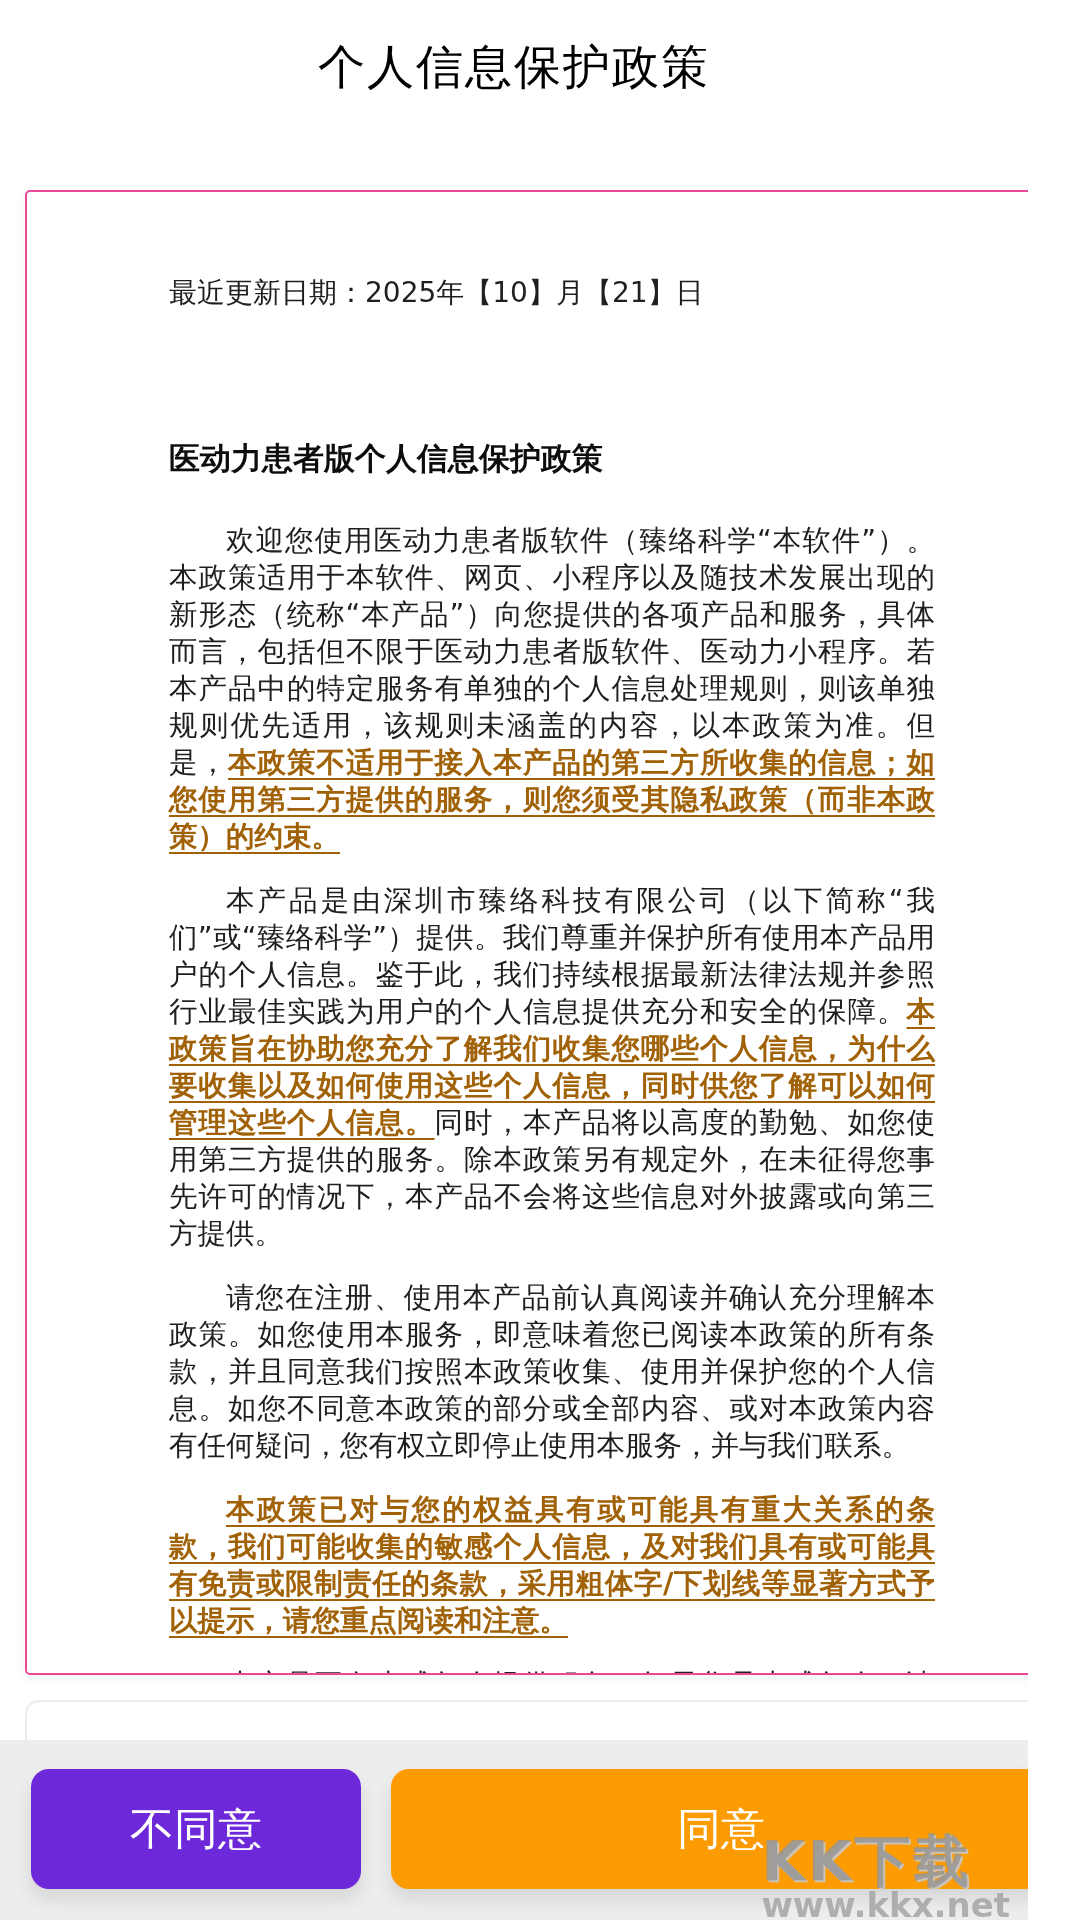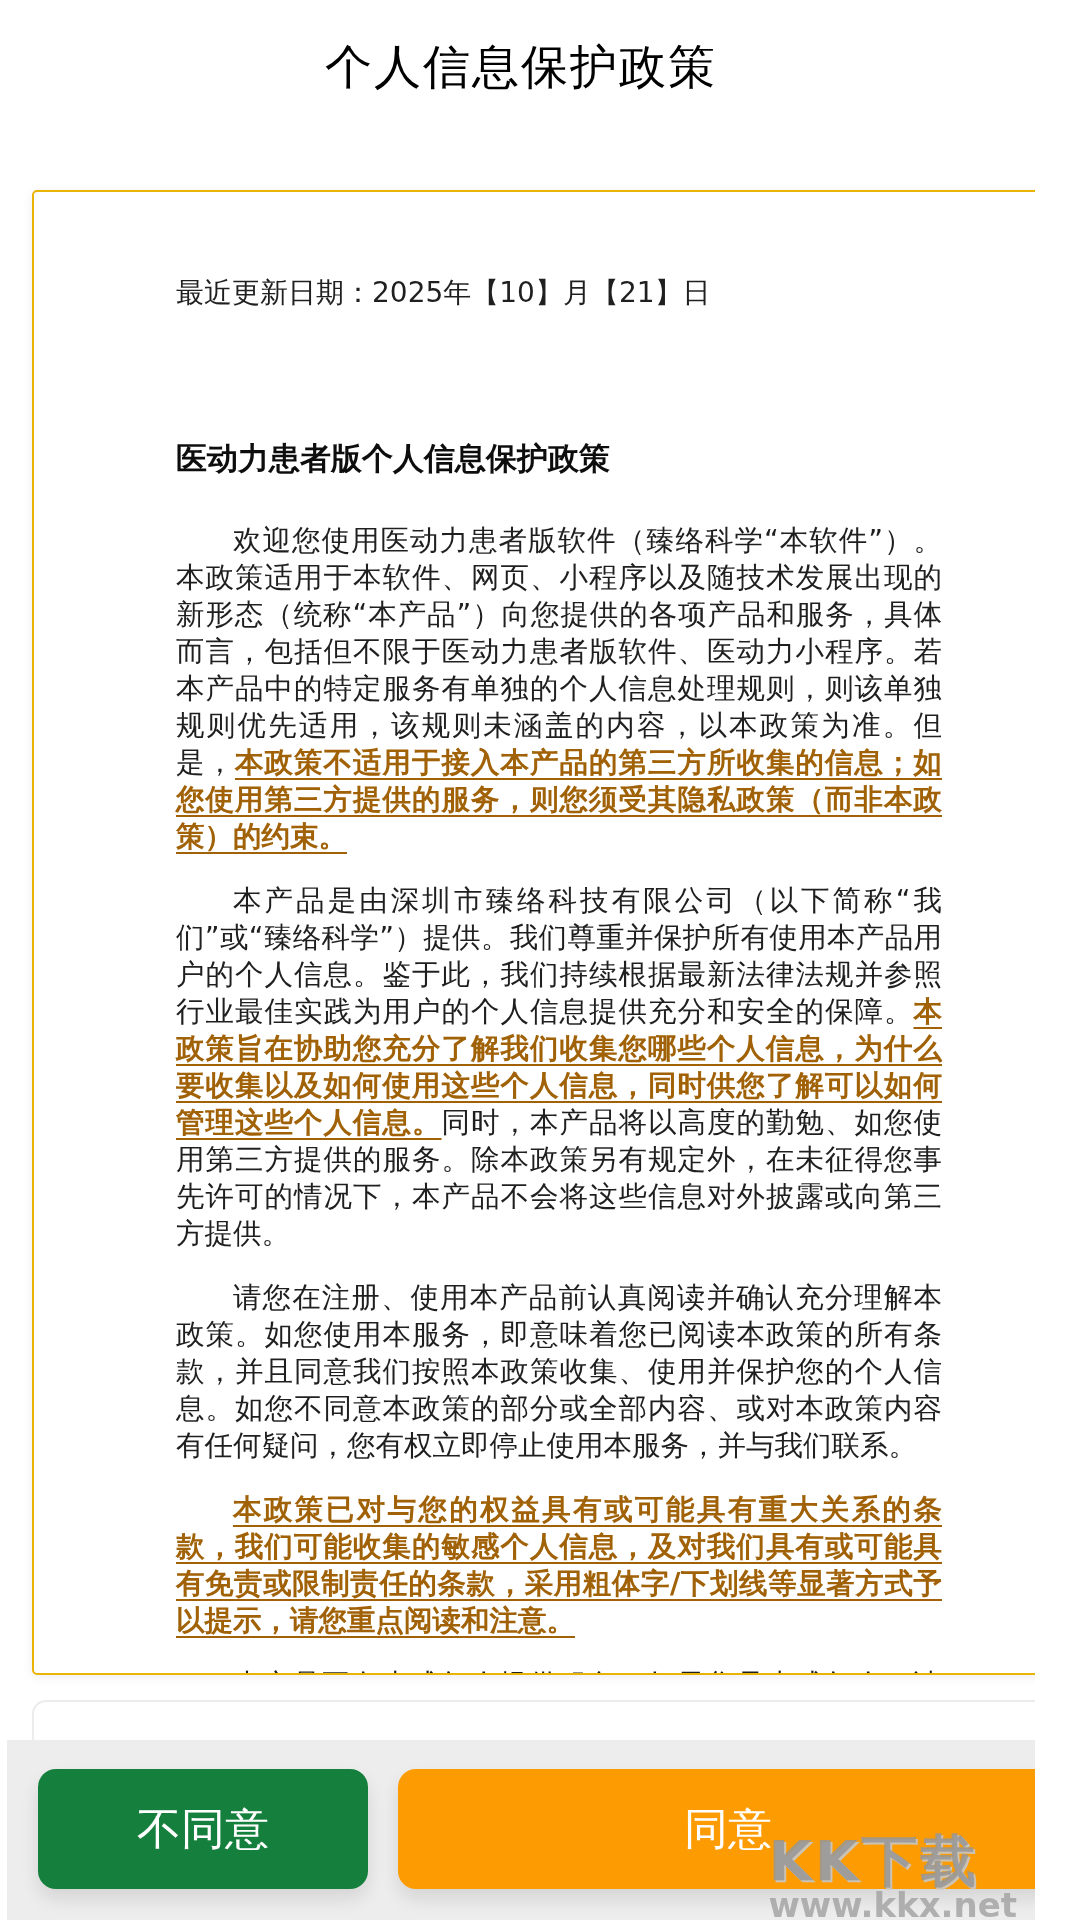--- a/index.html
+++ b/index.html
@@ -7,42 +7,41 @@
     padding: 0;
     background: #ffffff;
     font-family: "DejaVu Sans", "Liberation Sans", sans-serif;
   }
   .screen {
     position: relative;
     width: 1028px;
     height: 1920px;
     background: #ffffff;
     overflow: hidden;
-    margin-left: 7px;
   }
   .page-title {
     position: absolute;
     top: 36px;
     left: 0;
     width: 100%;
     text-align: center;
     font-size: 47px;
     font-weight: 500;
     color: #000000;
     letter-spacing: 2px;
   }
   .policy-card {
     position: absolute;
     left: 25px;
     top: 190px;
     width: 1030px;
     height: 1485px;
     box-sizing: border-box;
     background: #ffffff;
-    border: 2px solid #eab308;
+    border: 2px solid #ec4899;
     border-radius: 5px;
     box-shadow: 0 2px 12px rgba(0,0,0,0.07);
     padding: 82px 118px 0 142px;
     overflow: hidden;
   }
   .update-date {
     font-size: 28px;
     color: #1f1f1f;
   }
   .doc-title {
@@ -148,21 +147,21 @@
         <p><span>本产品是由深圳市臻络科技有限公司（以下简称“我们”或“臻络科学”）提供。我们尊重并保护所有使用本产品用户的个人信息。鉴于此，我们持续根据最新法律法规并参照行业最佳实践为用户的个人信息提供充分和安全的保障。</span><span class="em">本政策旨在协助您充分了解我们收集您哪些个人信息，为什么要收集以及如何使用这些个人信息，同时供您了解可以如何管理这些个人信息。</span><span>同时，本产品将以高度的勤勉、如您使用第三方提供的服务。除本政策另有规定外，在未征得您事先许可的情况下，本产品不会将这些信息对外披露或向第三方提供。</span></p>
         <p><span>请您在注册、使用本产品前认真阅读并确认充分理解本政策。如您使用本服务，即意味着您已阅读本政策的所有条款，并且同意我们按照本政策收集、使用并保护您的个人信息。如您不同意本政策的部分或全部内容、或对本政策内容有任何疑问，您有权立即停止使用本服务，并与我们联系。</span></p>
         <p><span class="em">本政策已对与您的权益具有或可能具有重大关系的条款，我们可能收集的敏感个人信息，及对我们具有或可能具有免责或限制责任的条款，采用粗体字/下划线等显著方式予以提示，请您重点阅读和注意。</span></p>
         <p><span>本产品不向未成年人提供服务。如果您是未成年人，请您停止使用本产品。您确实需要使用的，可通过本协议提供的联系方式与我们联系。</span></p>
       </div>
   </div>
 
   <div class="footer-strip"></div>
   <div class="footer-bar"></div>
 
-  <button class="btn btn-disagree" title="不同意" style="background: #15803d;">不同意</button>
+  <button class="btn btn-disagree" title="不同意" style="background: #6d28d9;">不同意</button>
 
   <button class="btn btn-agree" title="同意" style="background: rgb(252, 156, 2);">同意</button>
 
   <div class="watermark">
     <div class="watermark-logo">KK下载</div>
     <div class="watermark-url">www.kkx.net</div>
   </div>
 
 </div>
 

